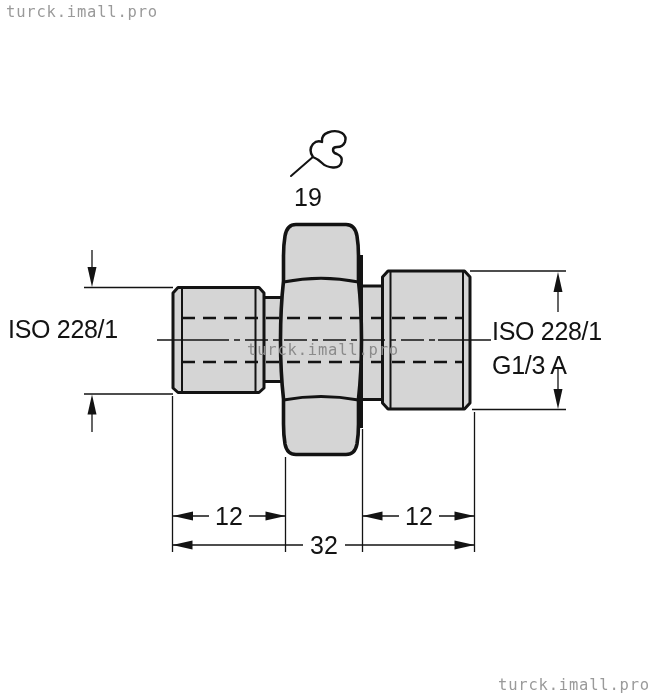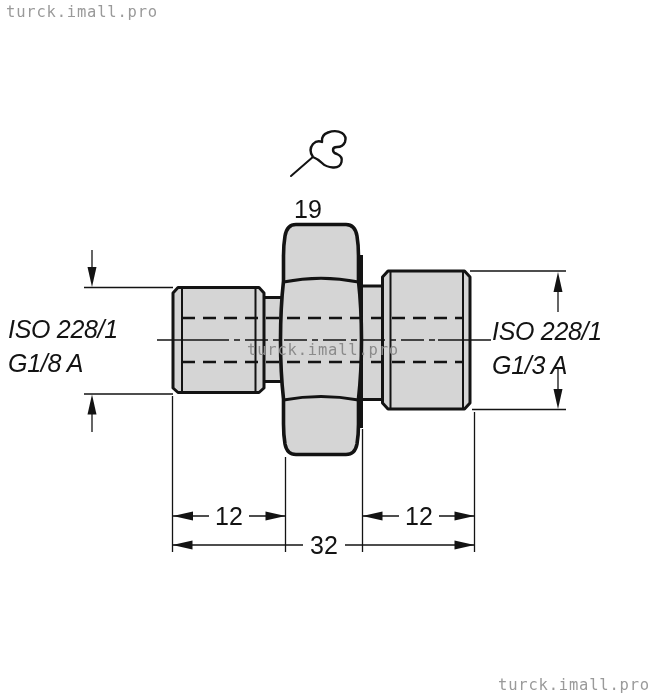--- a/index.html
+++ b/index.html
@@ -23,21 +23,21 @@
   .thick{stroke:var(--line);stroke-width:3;}
   .dashed{stroke:var(--line);stroke-width:2.6;stroke-dasharray:13 8;fill:none;}
   .dashed-v{stroke:var(--line);stroke-width:2.6;stroke-dasharray:10 6;fill:none;}
   .thin{stroke:var(--line);stroke-width:1.3;fill:none;}
   .dashdot{stroke:var(--line);stroke-width:1.3;stroke-dasharray:23 5 6 5;fill:none;}
   .arrow{fill:var(--line);stroke:none;}
   .wrench-head{fill:#ffffff;stroke:var(--line);stroke-width:2.4;stroke-linejoin:round;}
   .wrench-handle{stroke:var(--line);stroke-width:2;stroke-linecap:round;}
   .label{
     position:absolute;color:var(--line);font-size:25px;line-height:34px;
-    letter-spacing:-0.3px;white-space:nowrap;font-style:italic;
+    letter-spacing:-0.3px;white-space:nowrap;
   }
   .dim-text{
     position:absolute;color:var(--line);font-size:25px;line-height:26px;
     width:56px;text-align:center;white-space:nowrap;
   }
   .wm{
     position:absolute;font-family:"DejaVu Sans Mono","Liberation Mono",monospace;
     font-size:15.5px;color:var(--watermark);letter-spacing:0.8px;white-space:nowrap;
   }
   .wm-tl{left:6px;top:3px;}
@@ -148,25 +148,24 @@
     <g>
       <line class="wrench-handle" x1="291" y1="176" x2="314" y2="156"></line>
       <path class="wrench-head" d="M313,157 Q308,150 313,144 Q317,140 322,142 Q321,135 328,132.5 Q336,129.5 342,133 Q347,136.5 345,142 Q343,147 337,147 Q333,147 333,150 Q333,153 337,154 Q343,156.5 341.5,162 Q340,168 333,167.5 Q326,167 322,163 Q318,159 313,157 Z"></path>
     </g>
   </svg>
 
   <div class="wm wm-tl">turck.imall.pro</div>
   <div class="wm wm-c">turck.imall.pro</div>
   <div class="wm wm-br">turck.imall.pro</div>
 
-  <div class="dim-text" style="left:280px;top:184px;margin-top:12px;">19</div>
+  <div class="dim-text" style="left:280px;top:184px;">19</div>
 
   <div class="label" style="left:8px;top:312px;">
     <div>ISO 228/1</div>
-    <div>G1/8 A</div>
   </div>
 
   <div class="label" style="left:492px;top:314px;">
     <div>ISO 228/1</div>
     <div>G1/3 A</div>
   </div>
 
   <div class="dim-text" style="left:201px;top:503px;">12</div>
   <div class="dim-text" style="left:391px;top:503px;">12</div>
   <div class="dim-text" style="left:296px;top:532px;">32</div>

